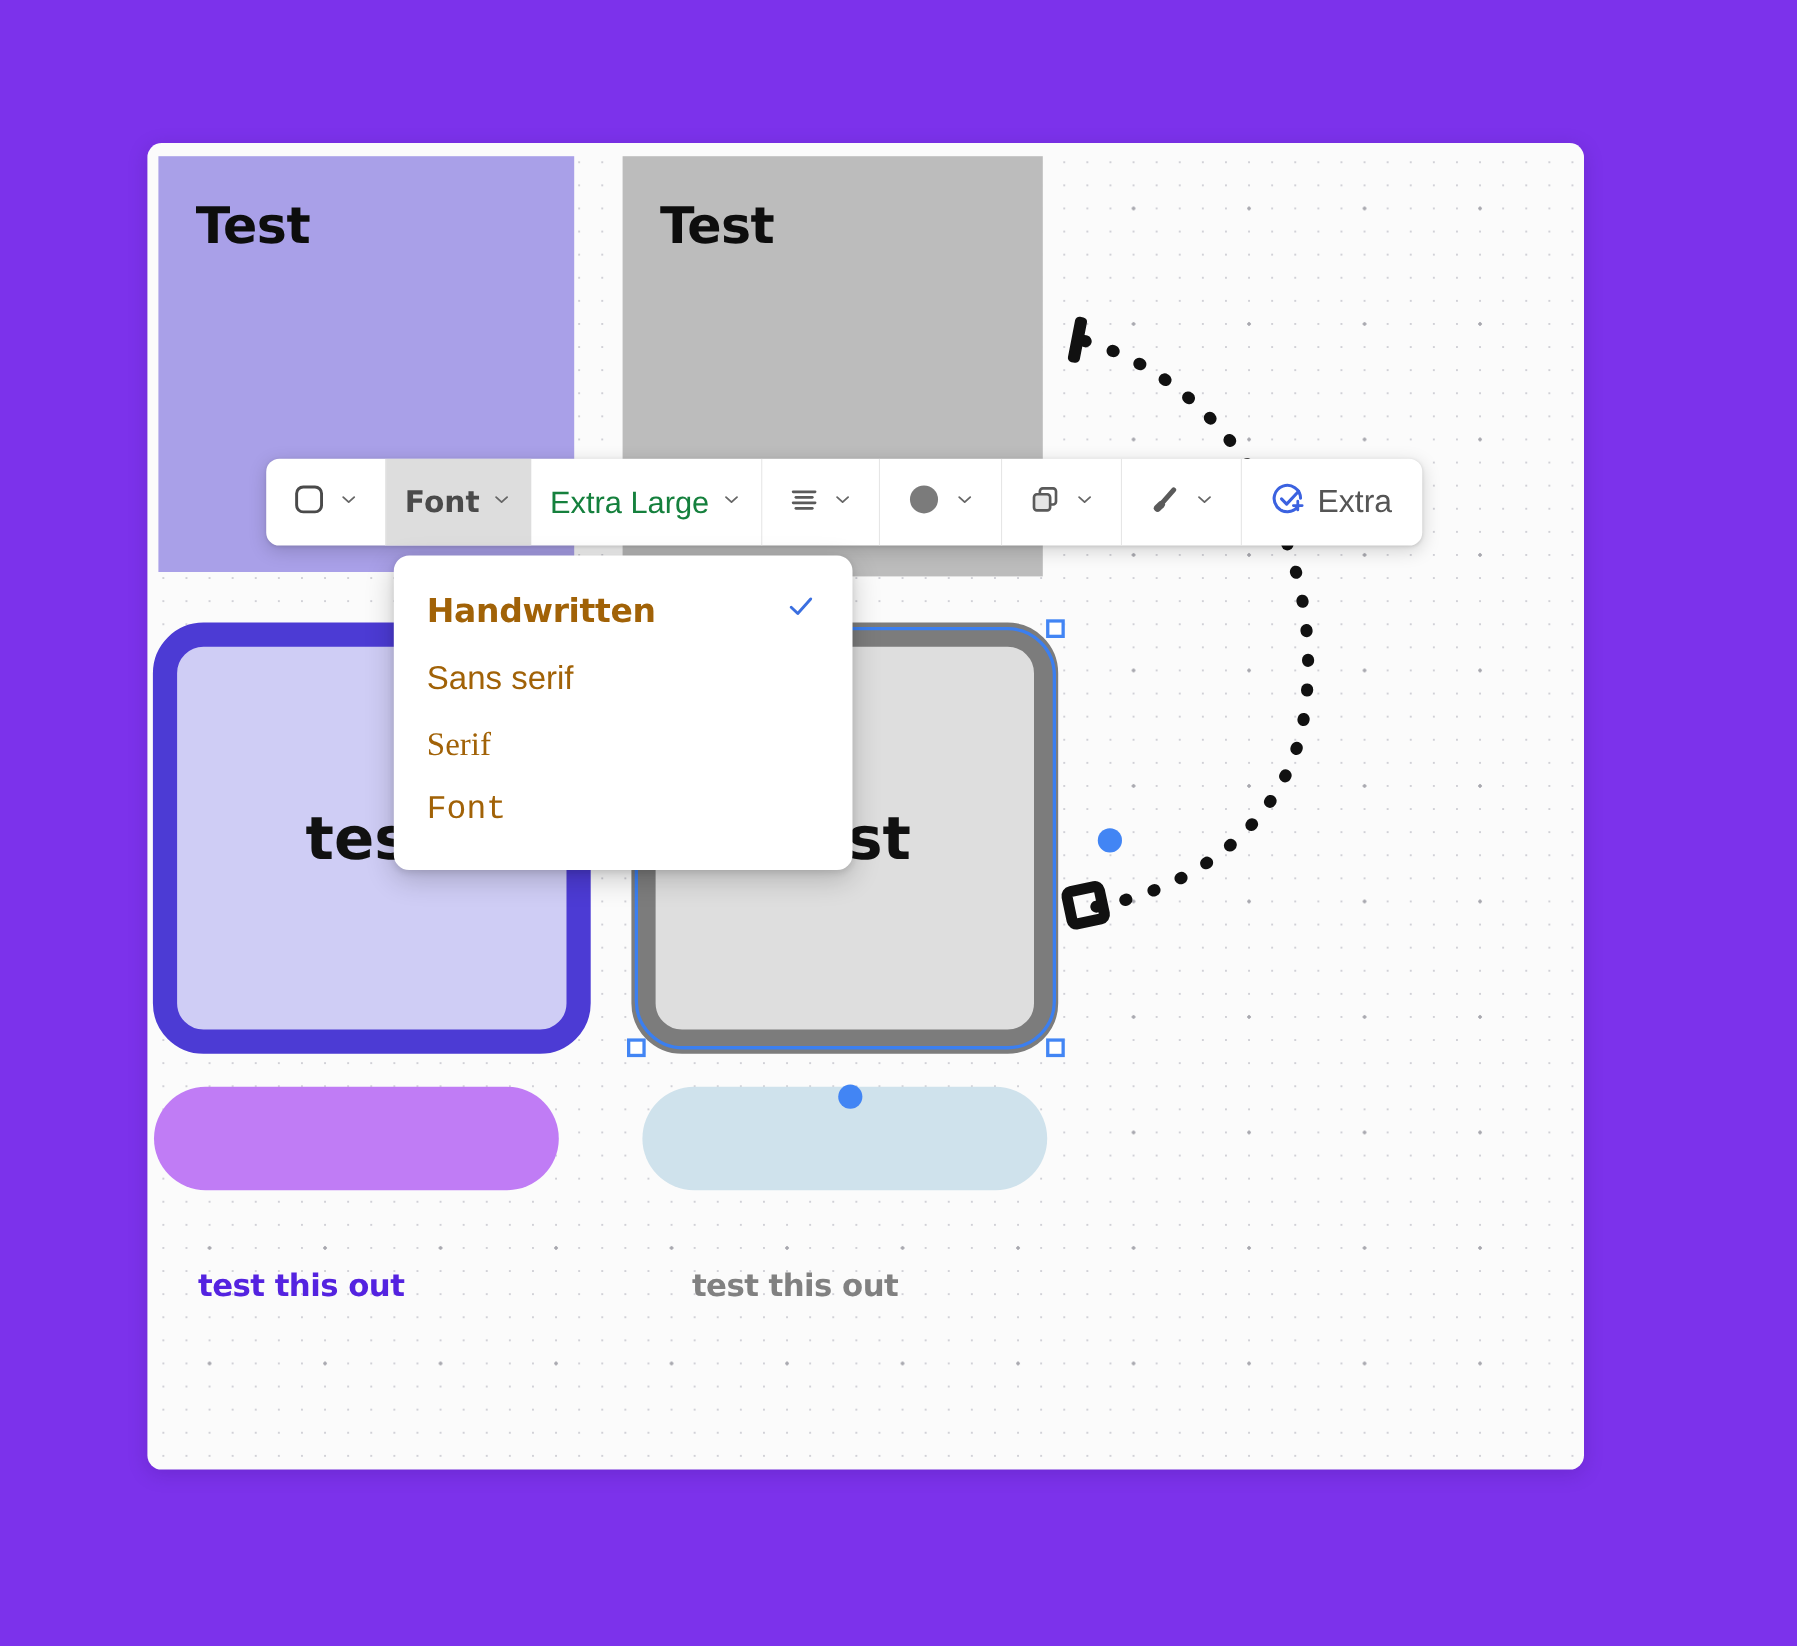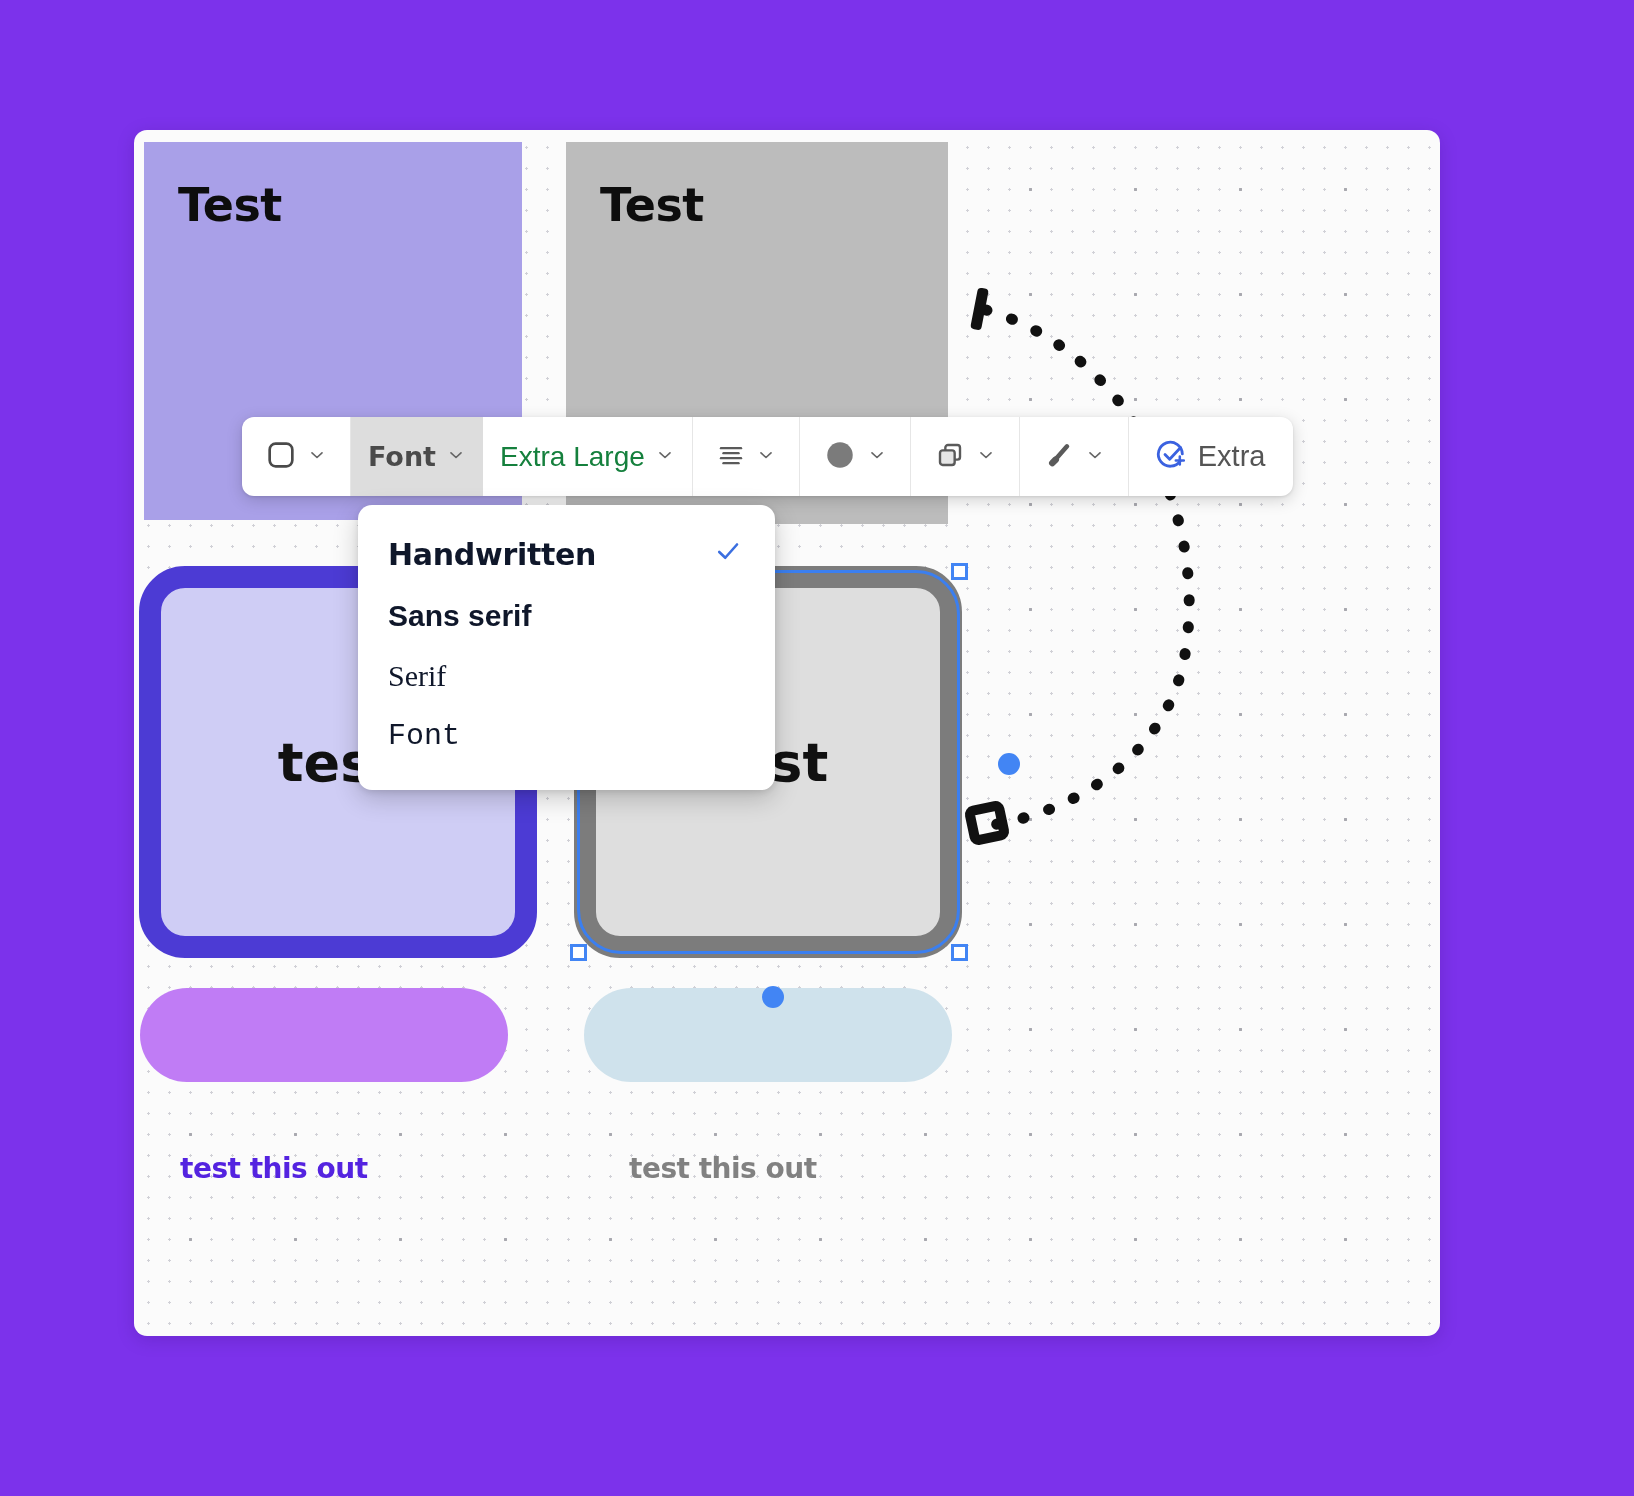--- a/index.html
+++ b/index.html
@@ -229,28 +229,28 @@
     padding: 18px 0 24px 0;
     z-index: 50;
   }
   .menu-item {
     display: flex;
     align-items: center;
     justify-content: space-between;
     padding: 13px 32px 13px 30px;
     cursor: pointer;
     font-size: 30px;
-    color: #0f172a;
+    color: #a16207;
   }
   .mi-handwritten {
     font-family: "DejaVu Sans", sans-serif;
     font-weight: bold;
     letter-spacing: -0.3px;
   }
-  .mi-sans  { font-family: "Liberation Sans", sans-serif; font-weight: bold; }
+  .mi-sans  { font-family: "Liberation Sans", sans-serif; }
   .mi-serif { font-family: "Liberation Serif", serif; text-align: center; }
   .mi-mono  { font-family: "Liberation Mono", monospace; }
   .check { color: #3B6FE0; }
 </style>
 </head>
 <body>
 
 <div id="canvas">
   <div id="dotgrid"></div>
 

